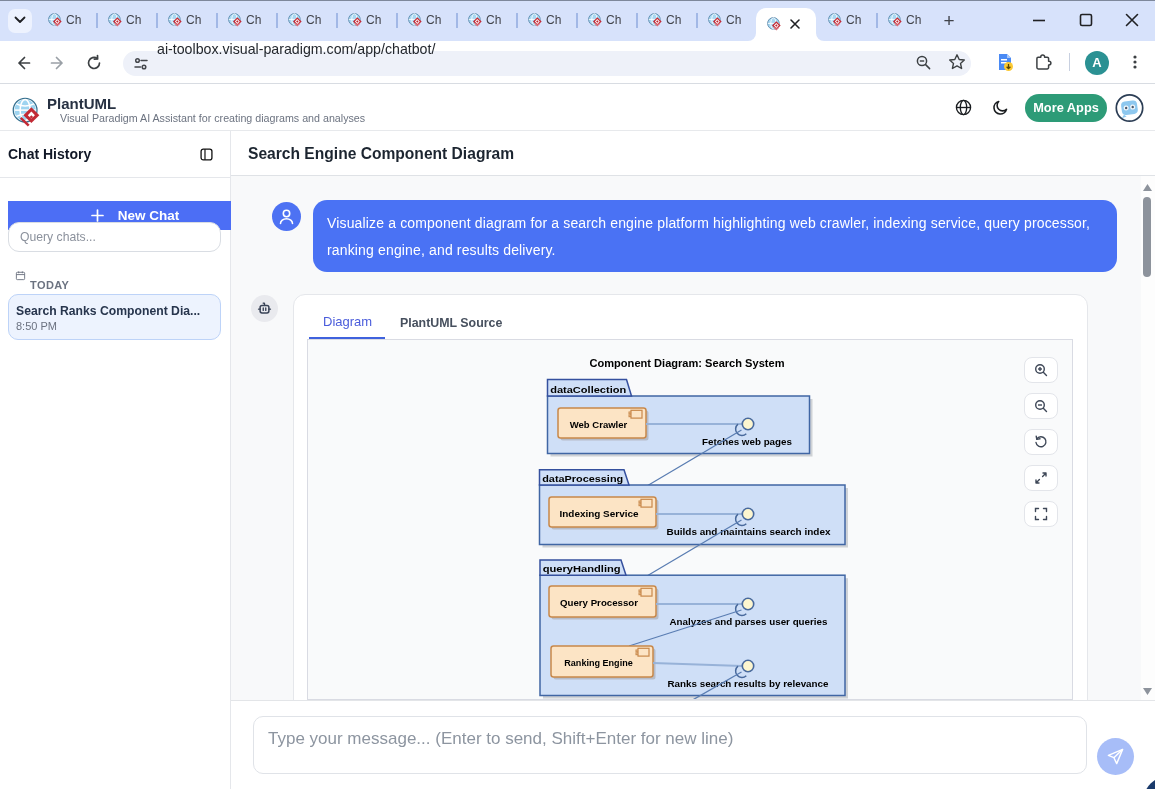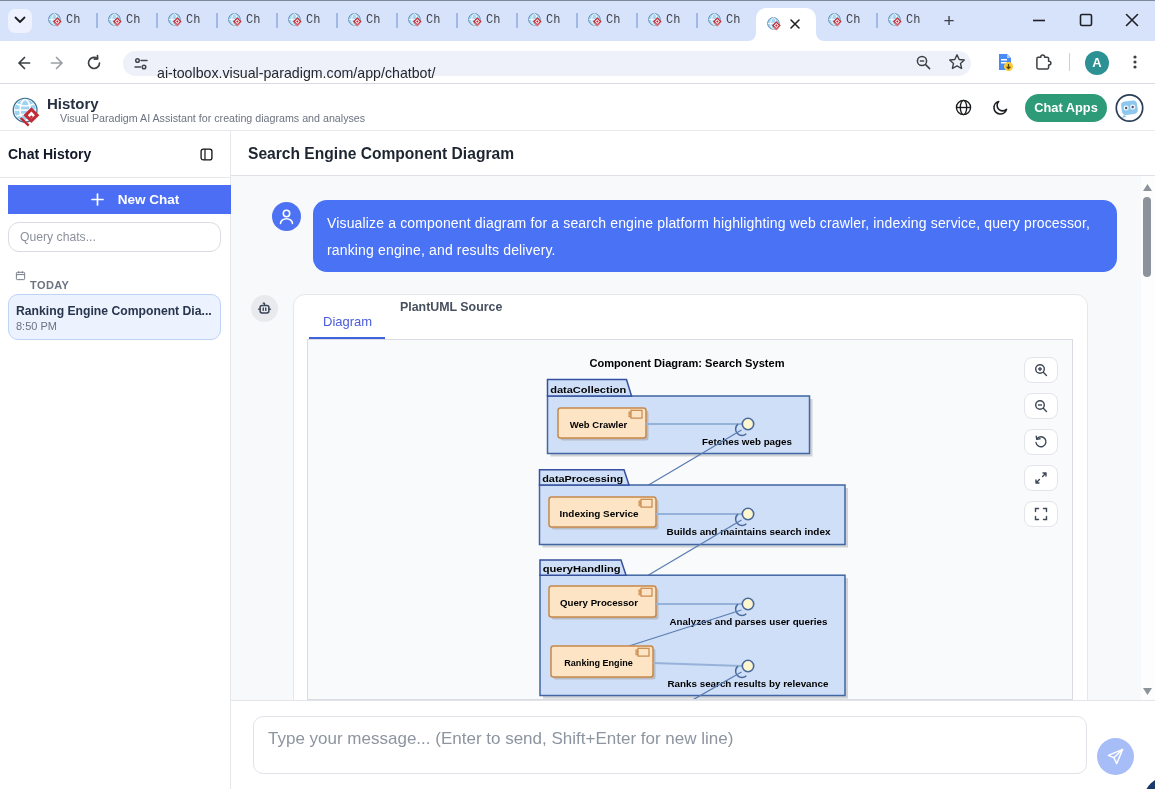--- a/index.html
+++ b/index.html
@@ -5,42 +5,42 @@
   * { margin:0; padding:0; box-sizing:border-box; }
   html,body { width:1155px; height:789px; overflow:hidden; }
   body { font-family:"Liberation Sans", sans-serif; position:relative; background:#fff; -webkit-font-smoothing:antialiased; }
   .abs { position:absolute; }
 
   
   #tabstrip { left:0; top:0; width:1155px; height:41px; background:#d7e2fb; }
   #topline { left:0; top:0; width:1155px; height:1px; background:#7e889b; }
   #chevbtn { left:8px; top:9px; width:24px; height:24px; border-radius:7px; background:#edf2fe; }
   .tabsep { top:13px; width:2px; height:15px; background:#a2b8e6; }
-  .tabtxt { top:13px; font-size:12px; color:#40434a;font-family:Liberation Mono, monospace; }
+  .tabtxt { top:13px; font-size:12px; color:#40434a; }
   #activetab { left:756px; top:8px; width:60px; height:33px; background:#fff; border-radius:10px 10px 0 0; }
   .tabflare { top:33px; width:8px; height:8px; background:#fff; }
   .tabflare i { position:absolute; width:16px; height:16px; border-radius:50%; background:#d7e2fb; }
   #newtabplus { left:938px; top:10px; width:22px; height:22px; color:#40434a; font-size:19px; line-height:21px; text-align:center; font-weight:400;}
   .winctl { top:12px; width:16px; height:16px; }
 
   #toolbar { left:0; top:41px; width:1155px; height:43px; background:#fff; border-radius:10px 10px 0 0; border-bottom:1px solid #d8dce2; }
   #addrpill { left:123px; top:51px; width:848px; height:25px; background:#eef1f9; border-radius:13px; }
-  #urltxt { left:157px; top:65px; font-size:14.2px; color:#24282e; }
+  #urltxt { left:157px; top:41px; font-size:14.2px; color:#24282e; }
 
   
   #appheader { left:0; top:84px; width:1155px; height:47px; background:#fff; border-bottom:1px solid #e7e9ec; }
   #apptitle { left:47px; top:95px; font-size:15px; font-weight:bold; color:#273142; }
   #appsub { left:60px; top:112px; font-size:10.7px; color:#6c7380; }
   #moreapps { left:1025px; top:94px; width:82px; height:28px; background:#2d9b77; border-radius:14px; color:#fff; font-size:12.8px; font-weight:bold; text-align:center; line-height:28px; }
 
   
   #sidebar { left:0; top:131px; width:231px; height:658px; background:#fff; border-right:1px solid #e5e7eb; }
   #sbtitle { left:8px; top:146px; font-size:14px; font-weight:bold; color:#111827; }
   #sbdiv { left:0; top:177px; width:230px; height:1px; background:#e5e7eb; }
-  #newchat { left:8px; top:185px; width:254px; height:29px; background:#4c6ef5; border-radius:0; color:#fff; display:flex; align-items:center; justify-content:center; font-size:13.5px; font-weight:bold; }
+  #newchat { left:8px; top:201px; width:254px; height:29px; background:#4c6ef5; border-radius:0; color:#fff; display:flex; align-items:center; justify-content:center; font-size:13.5px; font-weight:bold; }
   #searchbox { left:8px; top:222px; width:213px; height:30px; background:#fff; border:1px solid #d9dde3; border-radius:11px; }
   #searchph { left:20px; top:230px; font-size:12.2px; color:#8b919c; }
   #todaytxt { left:30px; top:271px; font-size:11px; font-weight:bold; color:#6b7280; letter-spacing:0.4px;margin-top:8px; }
   #chatitem { left:8px; top:294px; width:213px; height:46px; background:#edf3fe; border:1px solid #bdd3f8; border-radius:10px; }
   #chatititle { left:16px; top:304px; font-size:12.2px; font-weight:bold; color:#27354d; }
   #chatitime { left:16px; top:320px; font-size:11px; color:#6b7280; }
 
   
   #mainhdr { left:231px; top:131px; width:924px; height:45px; background:#fff; border-bottom:1px solid #dfe2e6; }
   #maintitle { left:248px; top:145px; font-size:15.6px; font-weight:bold; color:#1c2530; }
@@ -49,21 +49,21 @@
   #scrollthumb { left:1143px; top:197px; width:8px; height:80px; background:#8d939c; border-radius:4px; }
 
   
   #uavatar { left:272px; top:202px; width:29px; height:29px; border-radius:50%; background:#4d72f3; }
   #ububble { left:313px; top:200px; width:804px; height:72px; background:#4a72f4; border-radius:14px; color:#fff; font-size:14px; letter-spacing:0.15px; line-height:27px; padding:10px 20px 0 14px; }
 
   
   #aavatar { left:251px; top:295px; width:27px; height:27px; border-radius:50%; background:#e9eaee; }
   #card { left:293px; top:294px; width:795px; height:420px; background:#fff; border:1px solid #e5e7eb; border-radius:12px; }
   #tabdg { left:323px; top:313.5px; font-size:13px; font-weight:400; color:#4a5cdb; }
-  #tabpu { left:400px; top:300px; font-size:12.4px; font-weight:600; color:#47505e; }
+  #tabpu { left:400px; top:316px; font-size:12.4px; font-weight:600; color:#47505e; }
   #dgunderline { left:309px; top:337px; width:76px; height:2.5px; background:#3f62dd; }
   #viewport { left:307px; top:339px; width:766px; height:361px; background:#f9fafb; border:1px solid #d9dbe3; border-top:1px solid #d9dbe3; }
   .ctlbtn { left:1024px; width:34px; height:26px; background:#fff; border:1px solid #e3e5ea; border-radius:8px; }
 
   
   #inputarea { left:231px; top:700px; width:924px; height:89px; background:#fff; border-top:1px solid #e3e5e8; }
   #inputbox { left:253px; top:716px; width:834px; height:58px; background:#fff; border:1px solid #e0e3e8; border-radius:10px; }
   #inputph { left:268px; top:729px; font-size:17px; color:#8d95a0; }
   #sendbtn { left:1097px; top:738px; width:37px; height:37px; border-radius:50%; background:#a7bdf8; }
   #cornerfab { left:1143px; top:776px; width:52px; height:52px; border-radius:50%; background:#1a3a6b; }
@@ -382,31 +382,31 @@
     <path d="M7 11 Q21 18 35 11"></path>
     <path d="M7 31 Q21 24 35 31"></path>
   </g>
   <g transform="rotate(45 31 29)">
     <rect x="22" y="20" width="18" height="18" fill="#c22a35"></rect>
     <rect x="27" y="25" width="8" height="8" fill="#fff"></rect>
     <rect x="31" y="29" width="4" height="4" fill="#c22a35"></rect>
     <path d="M22 42 h18 v4 h-18 z" fill="#c22a35"></path>
   </g>
 </svg>
-<div class="abs" id="apptitle">History</div>
+<div class="abs" id="apptitle">PlantUML</div>
 <div class="abs" id="appsub">Visual Paradigm AI Assistant for creating diagrams and analyses</div>
 <svg class="abs" style="left:955px;top:99px" width="17" height="17" viewBox="0 0 24 24">
     <circle cx="12" cy="12" r="10" fill="none" stroke="#191c1f" stroke-width="1.9"></circle>
     <ellipse cx="12" cy="12" rx="4.5" ry="10" fill="none" stroke="#191c1f" stroke-width="1.9"></ellipse>
     <line x1="2" y1="12" x2="22" y2="12" stroke="#191c1f" stroke-width="1.9"></line>
   </svg>
 <svg class="abs" style="left:992px;top:99px" width="17" height="17" viewBox="0 0 24 24">
     <path d="M20.5 14.5 A9 9 0 1 1 9.5 3.5 A7.5 7.5 0 0 0 20.5 14.5 Z" fill="none" stroke="#191c1f" stroke-width="2.2" stroke-linejoin="round"></path>
   </svg>
-<div class="abs" id="moreapps">Chat Apps</div>
+<div class="abs" id="moreapps">More Apps</div>
 <svg class="abs" style="left:1113px;top:93px" width="33" height="30" viewBox="0 0 33 30">
   <circle cx="16.5" cy="15" r="13.2" fill="none" stroke="#2c3e55" stroke-width="1.7"></circle>
   <g transform="rotate(-8 16.5 15)">
     <rect x="8.5" y="8" width="16" height="13.5" rx="4" fill="#8ec8ef"></rect>
     <path d="M10 21 l-2.5 3 l5 -1" fill="#8ec8ef"></path>
     <circle cx="13.2" cy="14.5" r="2.5" fill="#f2f7fb"></circle>
     <circle cx="19.8" cy="14.5" r="2.5" fill="#f2f7fb"></circle>
     <circle cx="13.2" cy="14.5" r="1.2" fill="#49586c"></circle>
     <circle cx="19.8" cy="14.5" r="1.2" fill="#49586c"></circle>
   </g>
@@ -428,21 +428,21 @@
 <div class="abs" id="searchbox"></div>
 <div class="abs" id="searchph">Query chats...</div>
 <svg class="abs" style="left:15px;top:270px" width="11" height="11" viewBox="0 0 24 24">
     <rect x="3" y="5" width="18" height="16" rx="2" fill="none" stroke="#6b7280" stroke-width="2"></rect>
     <line x1="3" y1="10" x2="21" y2="10" stroke="#6b7280" stroke-width="2"></line>
     <line x1="8" y1="3" x2="8" y2="7" stroke="#6b7280" stroke-width="2"></line>
     <line x1="16" y1="3" x2="16" y2="7" stroke="#6b7280" stroke-width="2"></line>
   </svg>
 <div class="abs" id="todaytxt">TODAY</div>
 <div class="abs" id="chatitem"></div>
-<div class="abs" id="chatititle">Ranking Engine Component Dia...</div>
+<div class="abs" id="chatititle">Search Ranks Component Dia...</div>
 <div class="abs" id="chatitime">8:50 PM</div>
 
 <div class="abs" id="mainhdr"></div>
 <div class="abs" id="maintitle">Search Engine Component Diagram</div>
 <div class="abs" id="messages"></div>
 <div class="abs" id="scrolltrack"></div>
 <svg class="abs" style="left:1143px;top:184px" width="9" height="7">
     <path d="M4.5 0 L9 7 H0 Z" fill="#8d939c"></path>
   </svg>
 <div class="abs" id="scrollthumb"></div>

